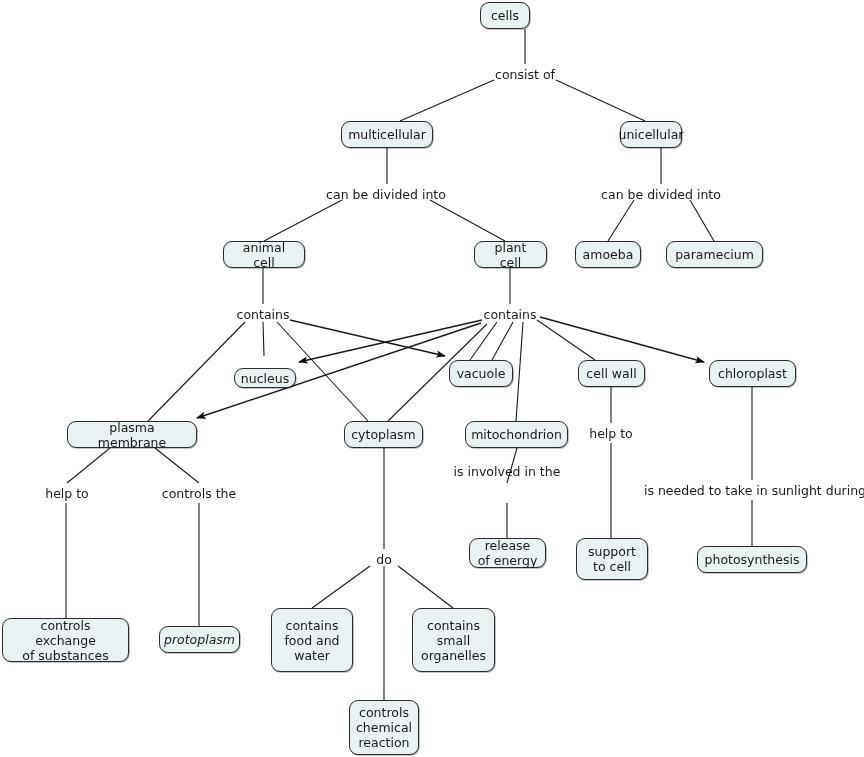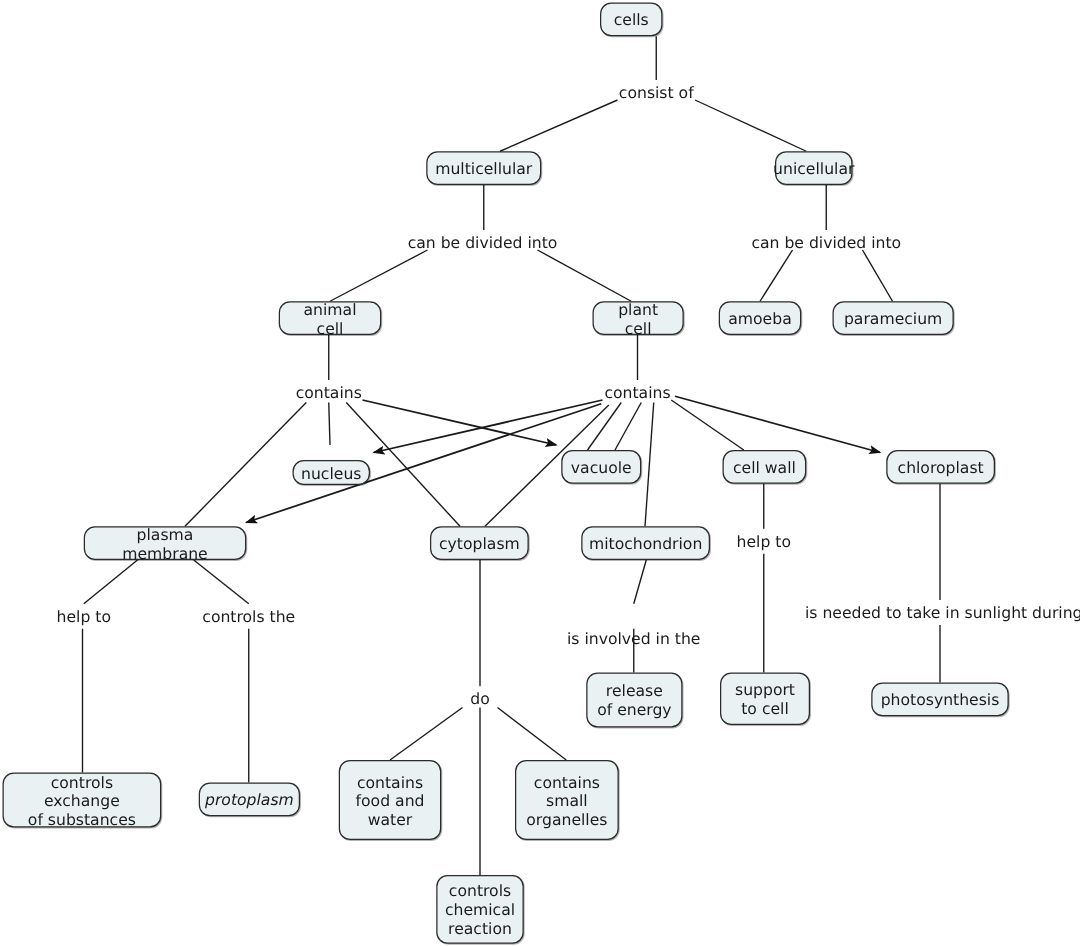--- a/index.html
+++ b/index.html
@@ -111,21 +111,21 @@
       <div class="node" style="left: 474px; top: 241px; width: 73px; height: 27px;">plant cell</div>
       <div class="node" style="left: 575px; top: 241px; width: 66px; height: 27px;">amoeba</div>
       <div class="node" style="left: 666px; top: 241px; width: 97px; height: 27px;">paramecium</div>
       <div class="node" style="left: 234px; top: 368px; width: 62px; height: 20px;">nucleus</div>
       <div class="node" style="left: 449px; top: 360px; width: 64px; height: 27px;">vacuole</div>
       <div class="node" style="left: 578px; top: 360px; width: 67px; height: 27px;">cell wall</div>
       <div class="node" style="left: 709px; top: 360px; width: 87px; height: 27px; text-align: right;">chloroplast</div>
       <div class="node" style="left: 67px; top: 421px; width: 130px; height: 27px;">plasma membrane</div>
       <div class="node" style="left: 344px; top: 421px; width: 79px; height: 27px;">cytoplasm</div>
       <div class="node" style="left: 465px; top: 421px; width: 103px; height: 27px;">mitochondrion</div>
-      <div class="node" style="left: 469px; top: 538px; width: 77px; height: 44px;">release
+      <div class="node" style="left: 469px; top: 538px; width: 77px; height: 30px;">release
 of energy</div>
       <div class="node" style="left: 576px; top: 538px; width: 72px; height: 42px;">support
 to cell</div>
       <div class="node" style="left: 697px; top: 546px; width: 110px; height: 27px;">photosynthesis</div>
       <div class="node" style="left: 2px; top: 618px; width: 127px; height: 44px;">controls exchange
 of substances</div>
       <div class="node" style="left: 159px; top: 626px; width: 81px; height: 27px; font-style: italic;">protoplasm</div>
       <div class="node" style="left: 271px; top: 608px; width: 82px; height: 64px;">contains
 food and
 water</div>
@@ -138,17 +138,17 @@
     </div>
   <div id="labels-group">
       <div class="linklabel" style="left: 525px; top: 74px;">consist of</div>
       <div class="linklabel" style="left: 386px; top: 194px;">can be divided into</div>
       <div class="linklabel" style="left: 661px; top: 194px;">can be divided into</div>
       <div class="linklabel" style="left: 263px; top: 314px;">contains</div>
       <div class="linklabel" style="left: 510px; top: 314px;">contains</div>
       <div class="linklabel" style="left: 67px; top: 493px;">help to</div>
       <div class="linklabel" style="left: 199px; top: 493px;">controls the</div>
       <div class="linklabel" style="left: 384px; top: 559px;">do</div>
-      <div class="linklabel" style="left: 507px; top: 511px;">is involved in the</div>
+      <div class="linklabel" style="left: 507px; top: 471px;">is involved in the</div>
       <div class="linklabel" style="left: 611px; top: 433px;">help to</div>
       <div class="linklabel" style="left: 755px; top: 490px;">is needed to take in sunlight during</div>
     </div>
 </div>
 
 </body></html>

